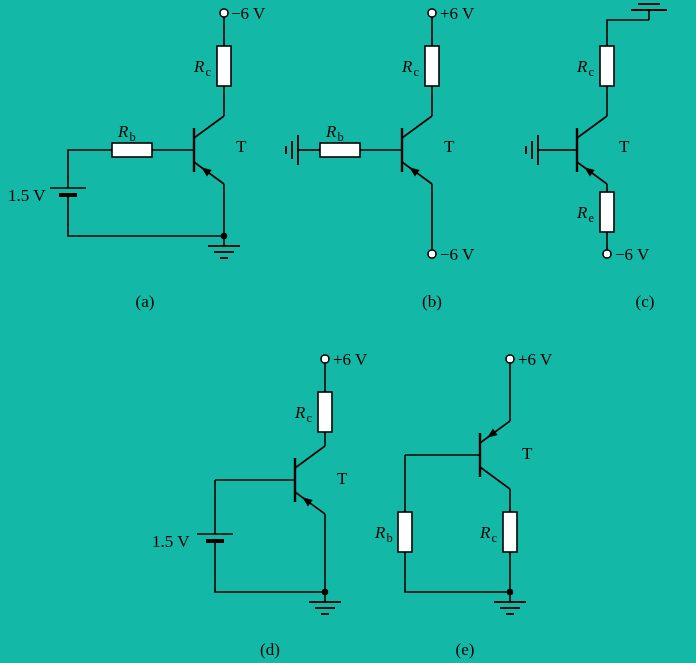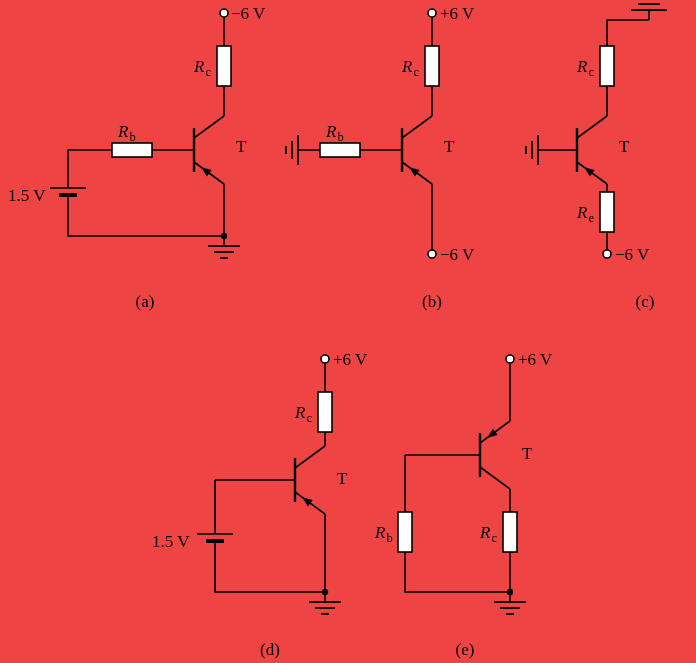--- a/index.html
+++ b/index.html
@@ -1,16 +1,16 @@
 <!DOCTYPE html>
 <html><head>
 <meta charset="utf-8">
 <style>
   html,body{margin:0;padding:0;background:#fff;}
-  .canvas{width:696px;height:663px;position:relative;background:#ef4444;overflow:hidden;}
+  .canvas{width:696px;height:663px;position:relative;background:#14b8a6;overflow:hidden;}
   svg{display:block;}
   svg text{font-family:"Liberation Serif","DejaVu Serif",serif;fill:#000;}
   .lbl{font-size:17px;}
   .ital{font-style:italic;}
   .sub{font-size:12.5px;}
   .caption{font-size:17px;text-anchor:middle;}
   .w{stroke:#000;stroke-width:1.6;fill:none;}
 </style>
 </head>
 <body>

